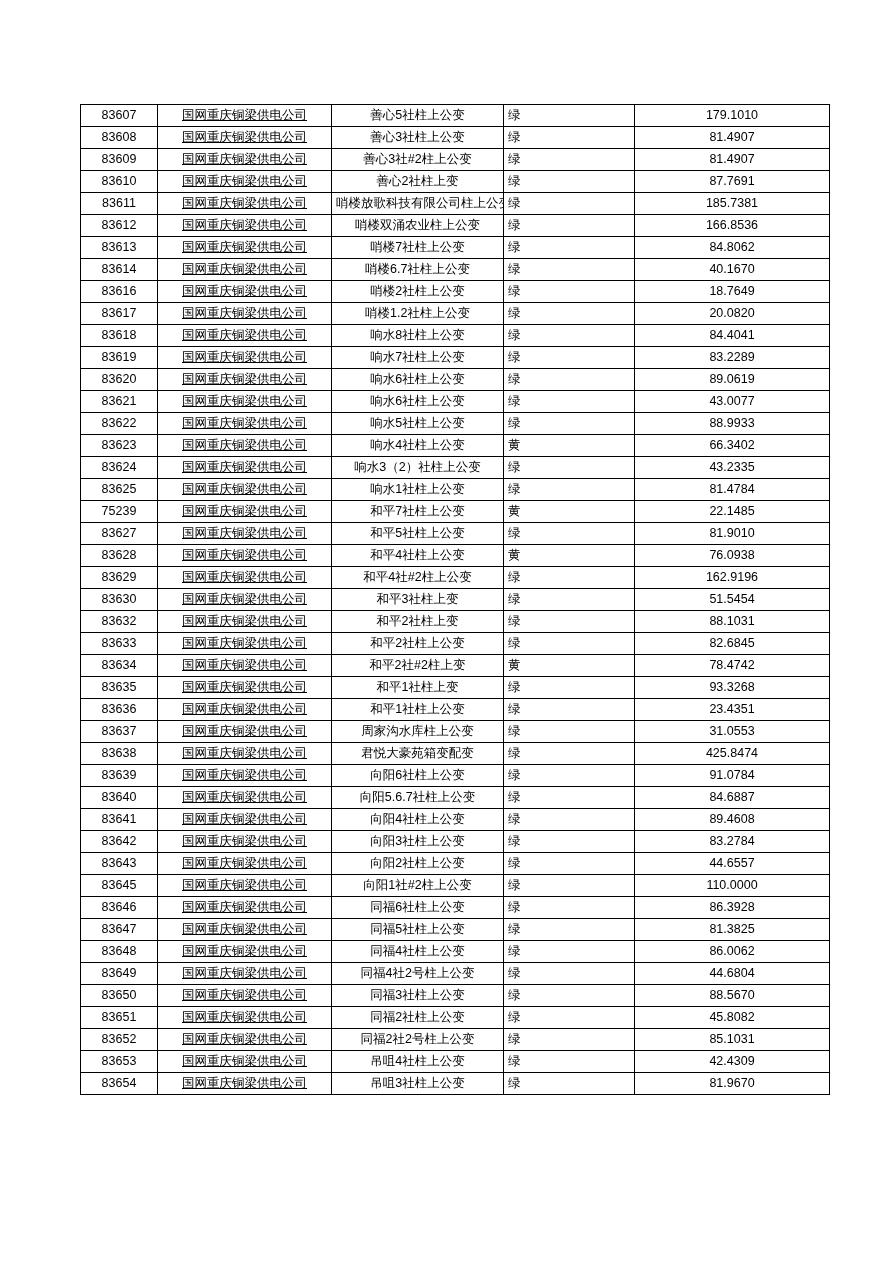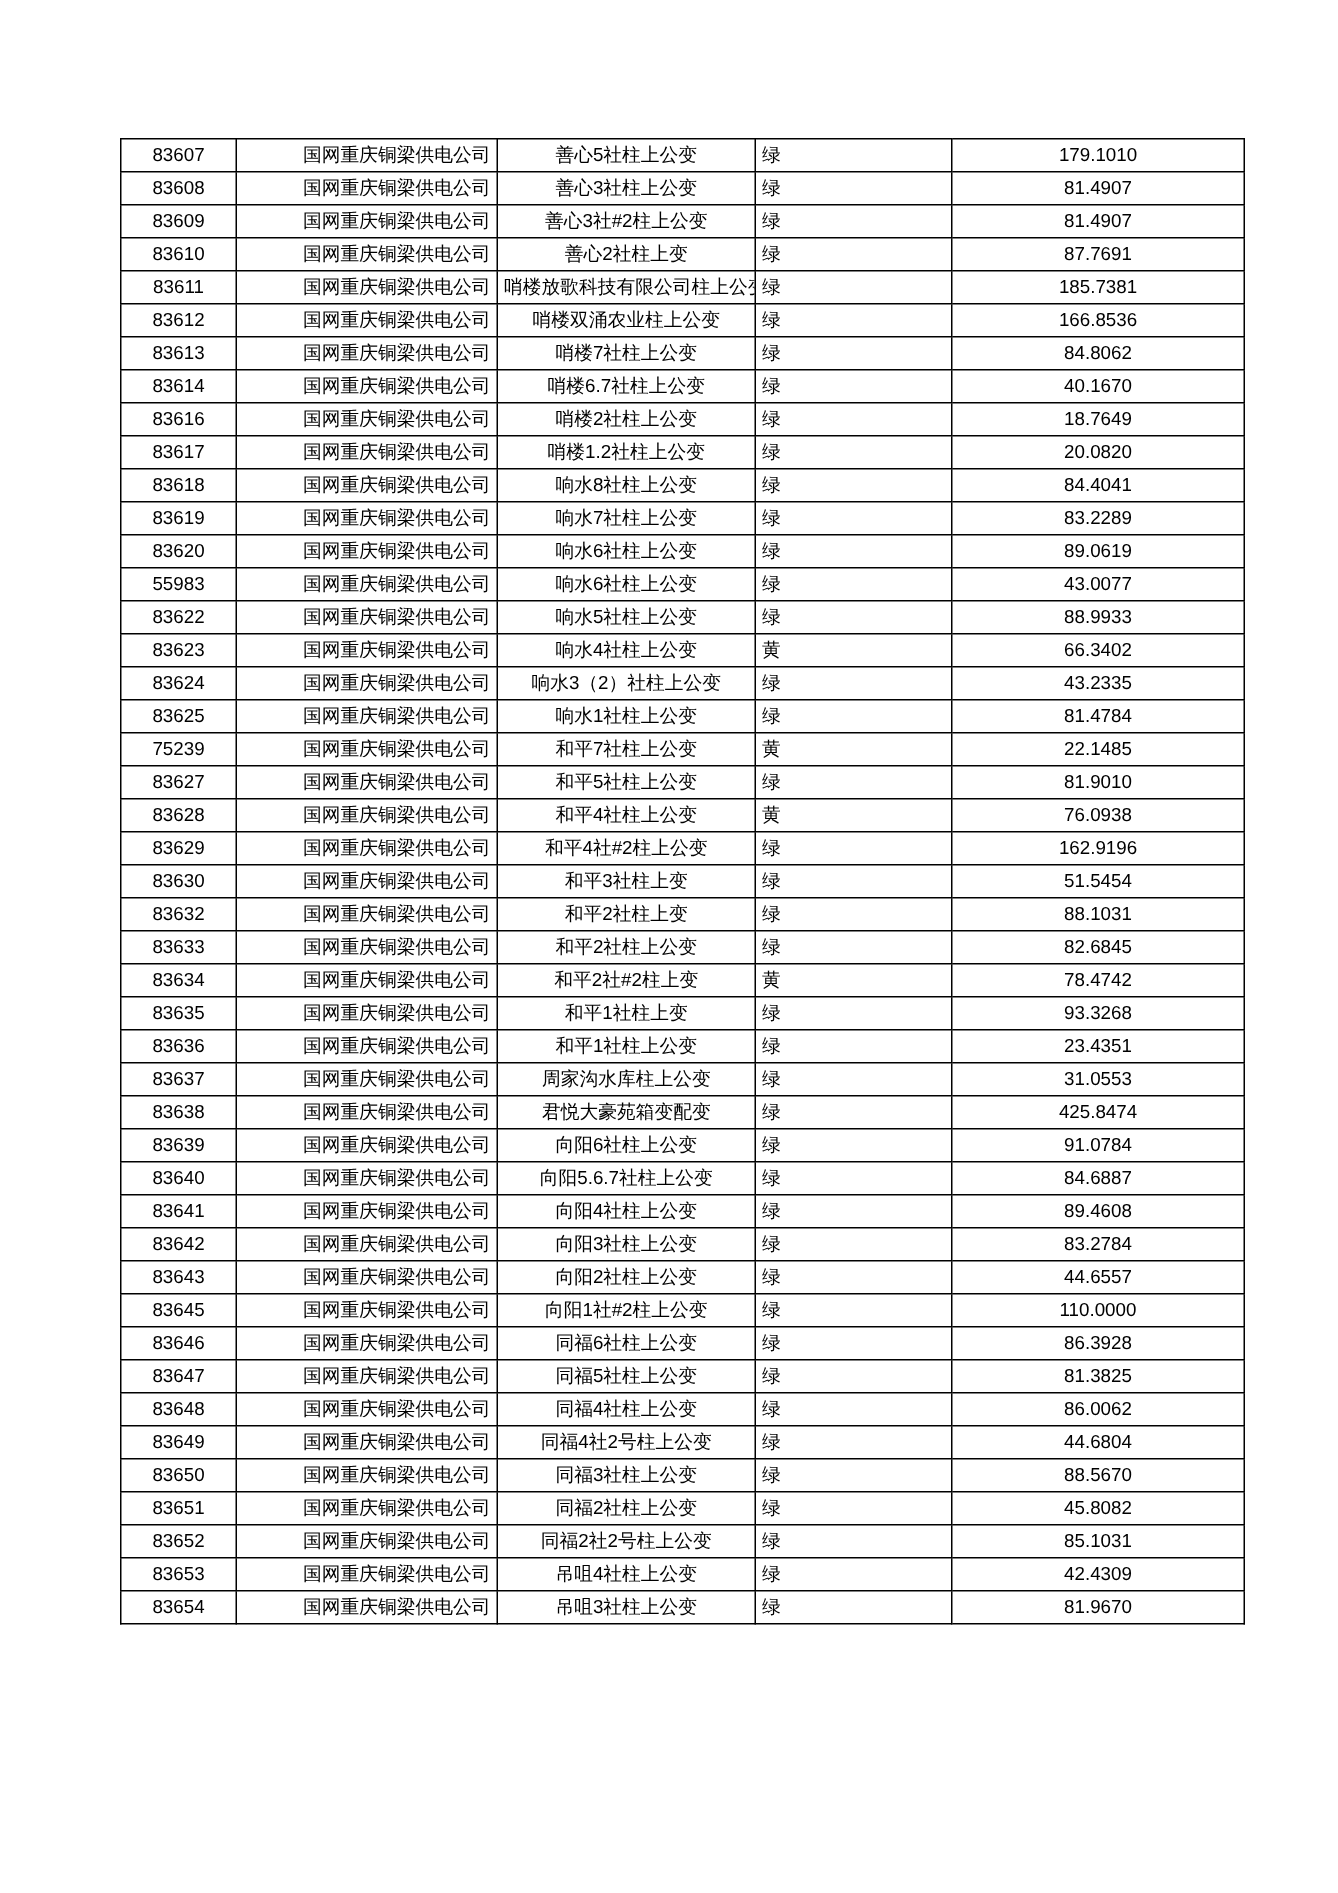--- a/index.html
+++ b/index.html
@@ -16,21 +16,21 @@
   .page {
     position: relative;
     width: 892px;
     height: 1262px;
     background: #ffffff;
     box-sizing: border-box;
   }
   .table-wrap {
     position: absolute;
     left: 80px;
-    top: 92px;
+    top: 104px;
     width: 706px;
   }
   table.data {
     border-collapse: collapse;
     table-layout: fixed;
     width: 706px;
     font-size: 12.5px;
   }
   table.data td {
     border: 1px solid #000000;
@@ -40,21 +40,22 @@
     white-space: nowrap;
     line-height: 19px;
     vertical-align: middle;
   }
   td.c-id {
     width: 68px;
     text-align: center;
   }
   td.c-company {
     width: 165px;
-    text-align: right;
+    text-align: center;
+    text-decoration: underline;
   }
   td.c-name {
     width: 163px;
     text-align: center;
   }
   td.c-color {
     width: 122px;
     text-align: left;
     padding-left: 6px;
   }
@@ -155,21 +156,21 @@
             <td class="c-value">83.2289</td>
           </tr>
           <tr>
             <td class="c-id">83620</td>
             <td class="c-company">国网重庆铜梁供电公司</td>
             <td class="c-name">响水6社柱上公变</td>
             <td class="c-color">绿</td>
             <td class="c-value">89.0619</td>
           </tr>
           <tr>
-            <td class="c-id">55983</td>
+            <td class="c-id">83621</td>
             <td class="c-company">国网重庆铜梁供电公司</td>
             <td class="c-name">响水6社柱上公变</td>
             <td class="c-color">绿</td>
             <td class="c-value">43.0077</td>
           </tr>
           <tr>
             <td class="c-id">83622</td>
             <td class="c-company">国网重庆铜梁供电公司</td>
             <td class="c-name">响水5社柱上公变</td>
             <td class="c-color">绿</td>

